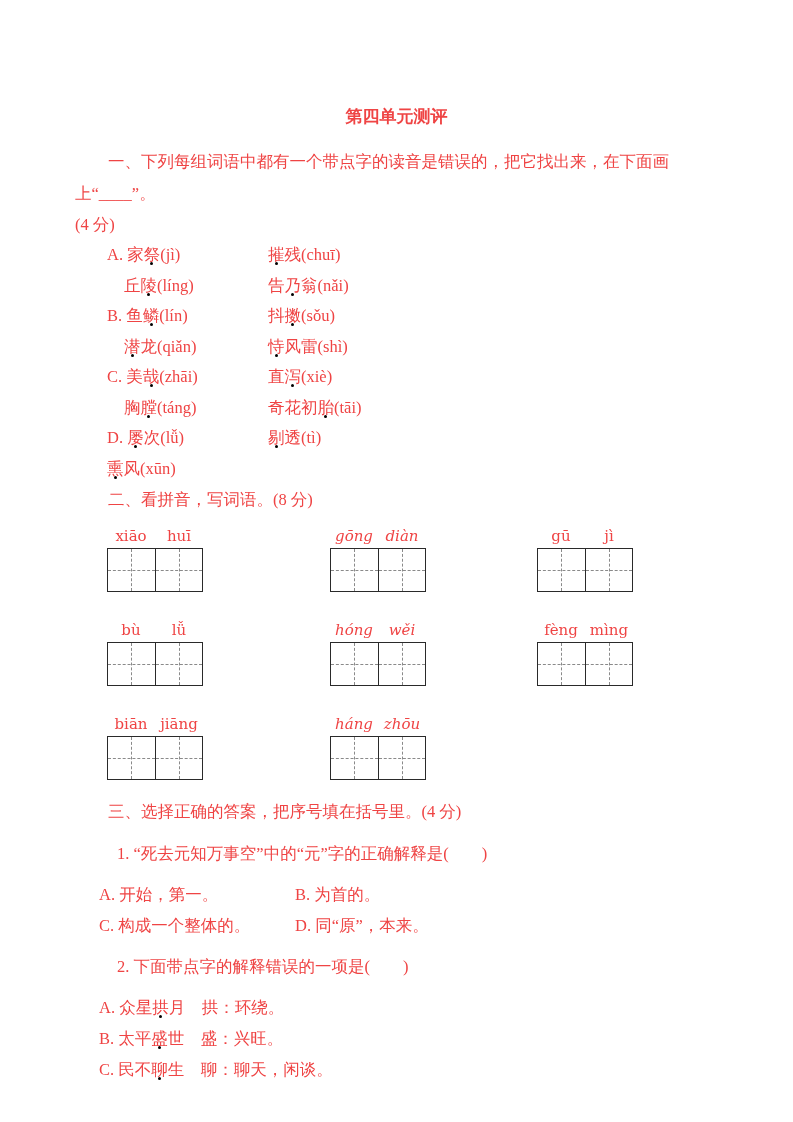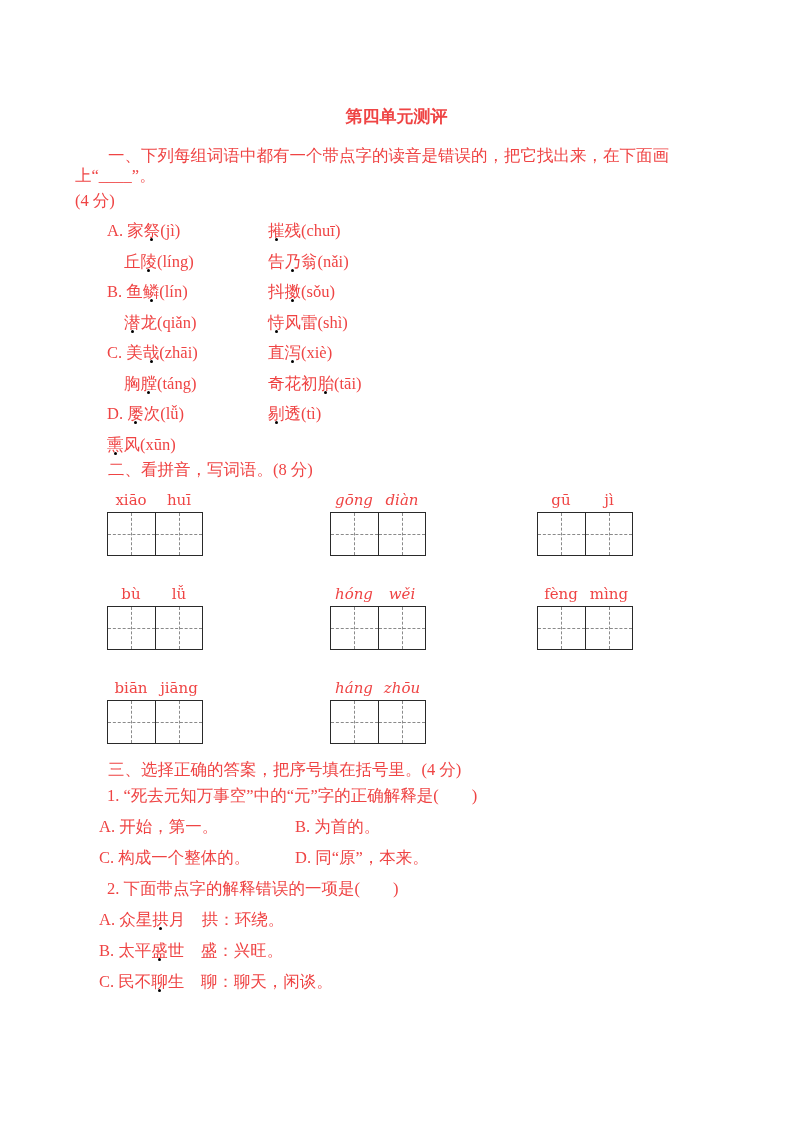--- a/index.html
+++ b/index.html
@@ -15,21 +15,21 @@
   .content { padding:104px 75px 0 75px; font-size:16.5px; }
 
   .title {
     margin:0 0 16px 0;
     text-align:center;
     font-size:17px;
     font-weight:bold;
     line-height:26px;
   }
 
-  .heading { margin:0; line-height:20px; text-indent:2em;font-family:Liberation Serif, serif; }
+  .heading { margin:0; line-height:32px; text-indent:2em;font-family:Liberation Serif, serif; }
   .score   { margin:0; line-height:30px; }
 
   
   .word-rows { margin-left:32px; }
   .word-row  { display:flex; line-height:30.5px; }
   .word-row .c1 { width:161px; box-sizing:border-box; }
   .word-row.cont .c1 { padding-left:17px; }
 
   .dot-under { position:relative; }
   .dot-under::after {
@@ -68,21 +68,21 @@
     content:""; position:absolute; left:50%; top:0; bottom:0;
     border-left:1px dashed #8a8a8a;
   }
   .wcell::after {
     content:""; position:absolute; top:50%; left:0; right:0;
     border-top:1px dashed #8a8a8a;
   }
 
   
   .sec3-heading { margin-top:16px; }
-  .stem { margin:0; padding-left:32px; line-height:31px; white-space:pre-wrap; }
+  .stem { margin:10px; padding-left:32px; line-height:31px; white-space:pre-wrap; }
   .opt-row  { display:flex; padding-left:24px; line-height:31px; }
   .opt-row .o1 { width:196px; }
   .opt-line { padding-left:24px; line-height:31px; white-space:pre-wrap; }
 </style>
 </head>
 <body>
 
 <div class="page">
   <div class="content">
 

